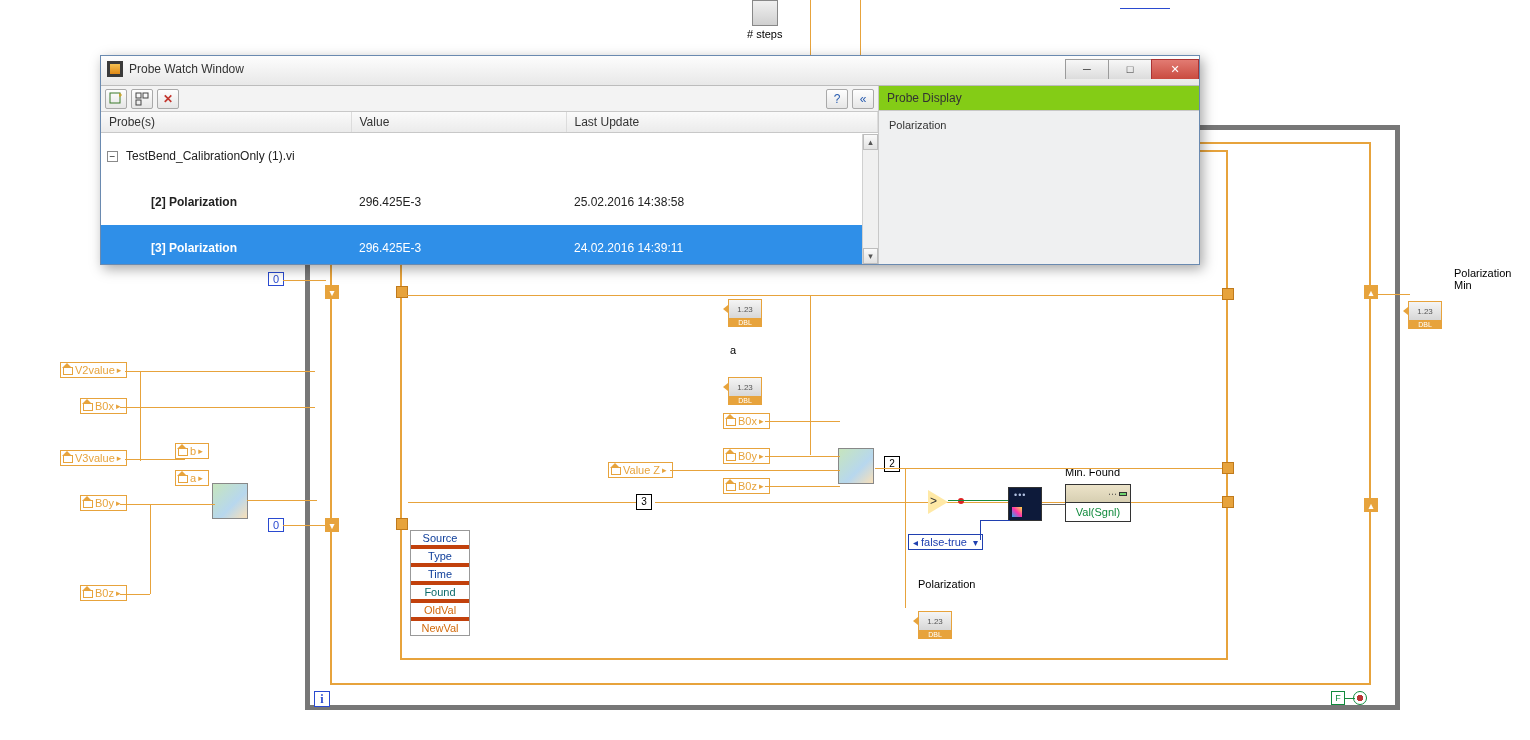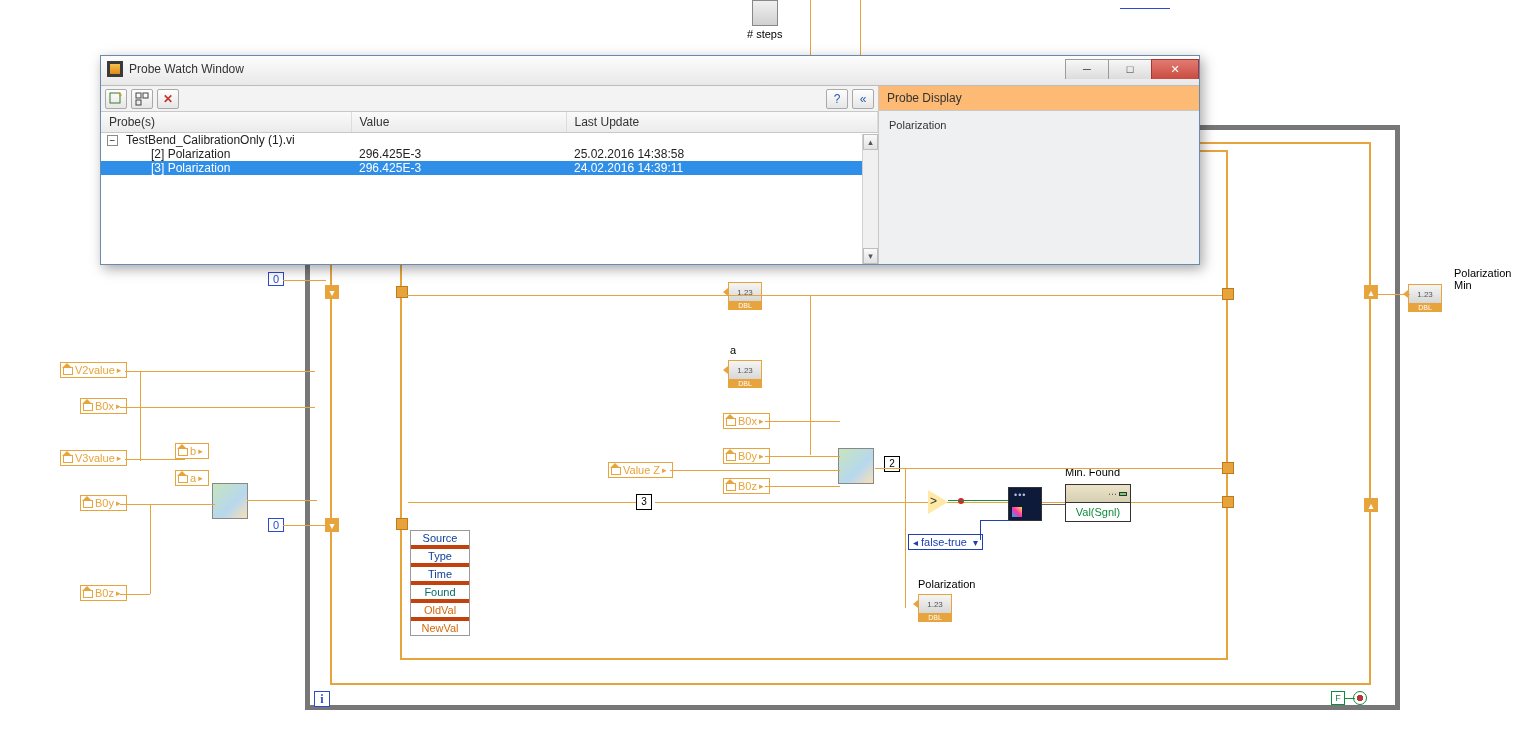--- a/index.html
+++ b/index.html
@@ -76,21 +76,21 @@
   
   .label-free {
     position: absolute;
     font-size: 11px;
     color: #000;
   }
   
   
   .dbl-ind {
     position: absolute;
-    width: 36px; height: 30px;
+    width: 36px; height: 30px; margin-top: 17px;
   }
   .dbl-ind .body {
     width: 34px; height: 20px;
     border: 1px solid #e7a33c;
     background: linear-gradient(#f5f5f5,#d7d7d7);
     position: relative;
     display: flex; align-items: center; justify-content: center;
     font-size: 8px; color: #555;
   }
   .dbl-ind .body::before {
@@ -328,27 +328,27 @@
     text-align: left;
     font-weight: normal;
     font-size: 12px;
     padding: 3px 8px;
     background: linear-gradient(#fafafa,#ebebeb);
     border-bottom: 1px solid #c8c8c8;
     border-right: 1px solid #dcdcdc;
     color: #333;
   }
   .pw-table td {
-    padding: 0 8px;
+    padding: 16px 8px;
     font-size: 12px;
     color: #222;
     white-space: nowrap; overflow: hidden;
   }
   .pw-table tr.group td { padding-left: 6px; }
-  .pw-table tr.child td:first-child { padding-left: 50px; }
+  .pw-table tr.child td:first-child { padding-left: 50px; font-weight: bold; }
   .pw-table tr.sel td { background: #2f8fe8; color: #fff; }
   .pw-table .expand {
     display: inline-block; width: 11px; height: 11px;
     border: 1px solid #8a8a8a; text-align: center; line-height: 9px;
     font-size: 10px; margin-right: 8px; background: #fff;
   }
   .pw-table .scroll {
     position: absolute; right: 0; top: 22px; bottom: 0; width: 16px;
     background: #f0f0f0; border-left: 1px solid #d0d0d0;
   }
@@ -361,21 +361,21 @@
 
   .pw-right {
     width: 320px;
     background: #eff0f1;
     display: flex; flex-direction: column;
   }
   .pw-right .hdr {
     padding: 5px 8px;
     font-size: 12px; color: #333;
     border-bottom: 1px solid #c8c8c8;
-    background: #fdba74;
+    background: #84cc16;
   }
   .pw-right .content { padding: 8px 10px; flex: 1; }
   .pw-right .lbl { font-size: 11px; color: #333; margin-bottom: 2px; }
   .pw-right .valbox {
     width: 100%; height: 20px;
     background: #bfbfbf;
     border: 1px solid #6f6f6f;
     padding: 2px 6px;
     font-size: 11px; color: #111;
     box-shadow: inset 1px 1px 0 #8c8c8c;

